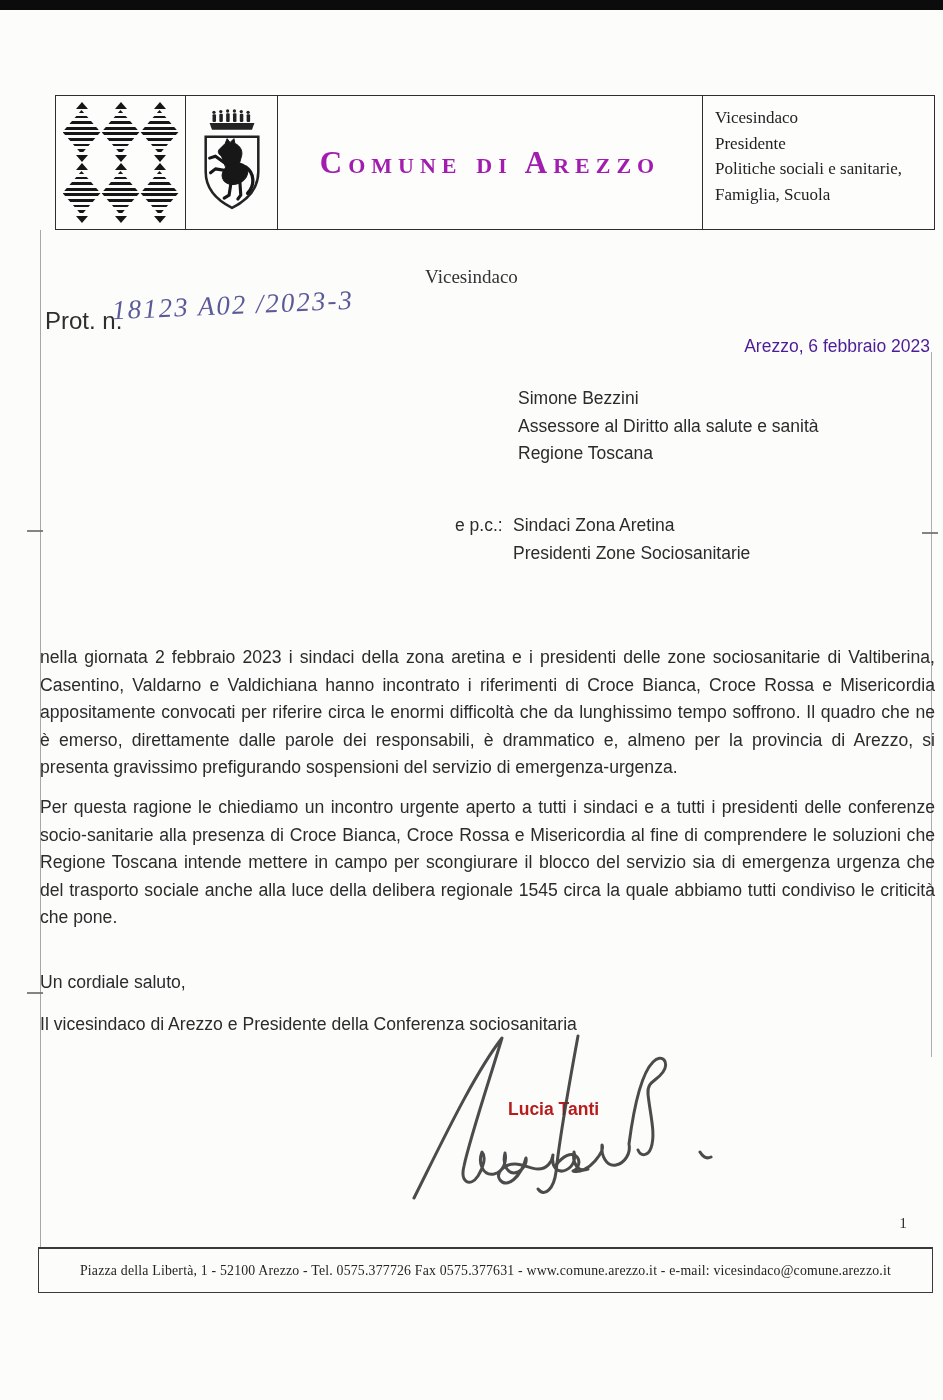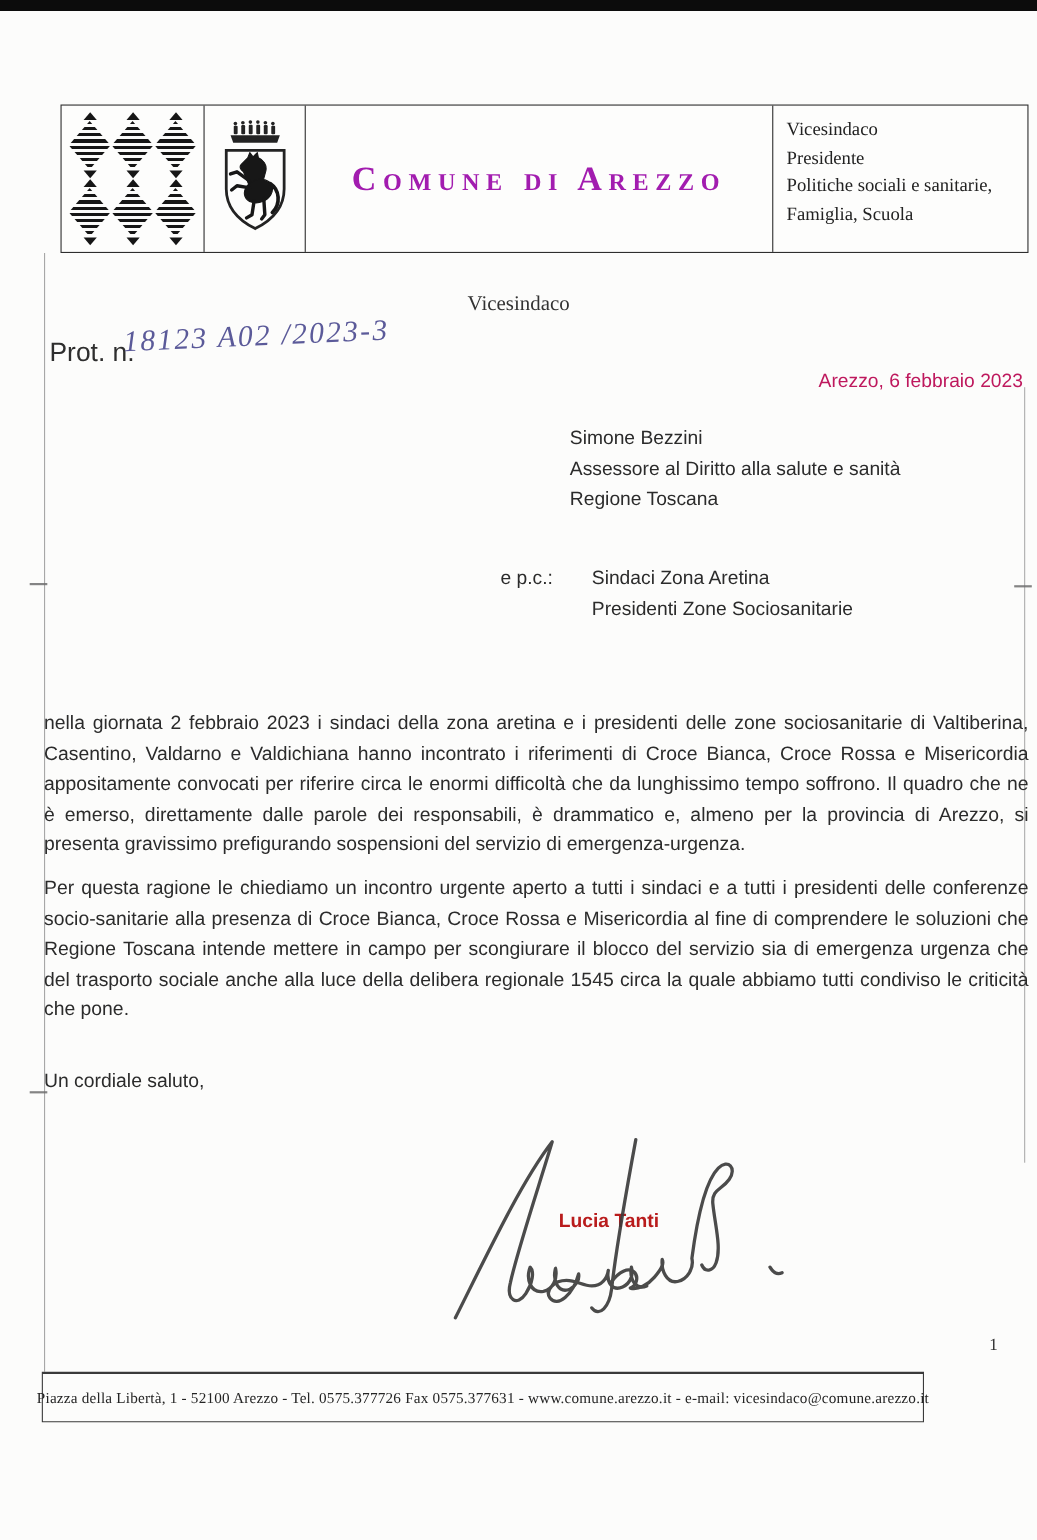--- a/index.html
+++ b/index.html
@@ -42,41 +42,41 @@
   .tick-l2{position:absolute;left:27px;top:992px;width:16px;}
   .tick-r1{position:absolute;left:922px;top:532px;width:16px;}
 
   
   .office-heading{position:absolute;left:0;top:266px;width:943px;text-align:center;
       font-family:"Liberation Serif","DejaVu Serif",serif;font-size:19px;color:#333;}
   .prot-label{position:absolute;left:45px;top:307px;font-size:24px;color:#2e2e2e;}
   .prot-number{position:absolute;left:112px;top:290px;
       font-family:"Liberation Serif","DejaVu Serif",serif;font-style:italic;
       font-size:27px;letter-spacing:2px;color:#5b5a99;transform:rotate(-2.5deg);white-space:nowrap;}
-  .date-line{position:absolute;right:13px;top:336px;font-size:17.5px;color:#be185d;}
+  .date-line{position:absolute;right:13px;top:336px;font-size:17.5px;color:#4c1d95;}
 
   .attn{position:absolute;left:455px;top:385px;font-size:17.5px;line-height:27.5px;color:#2b2b2b;}
   .attn-lines{margin-left:63px;}
-  .cc{position:absolute;left:455px;top:512px;display:flex;font-size:17.5px;line-height:27.5px;color:#2b2b2b;gap:25px;}
+  .cc{position:absolute;left:455px;top:512px;display:flex;font-size:17.5px;line-height:27.5px;color:#2b2b2b;}
   .cc-label{width:58px;flex:none;}
 
   .body-block{position:absolute;left:40px;width:895px;font-size:17.6px;line-height:27.5px;color:#2b2b2b;}
   .salutation{top:604px;}
   .para1{top:644px;text-align:justify;}
   .para2{top:794px;text-align:justify;}
   .closing{top:941px;margin-top:28px;}
   .signer-role{top:1011px;}
 
   .signer-name{position:absolute;left:508px;top:1083px;font-size:17.5px;font-weight:700;color:#b91c1c;margin-top:16px;}
   .signature-svg{position:absolute;left:408px;top:1022px;pointer-events:none;}
 
   .page-number{position:absolute;right:36px;top:1214px;
       font-family:"Liberation Serif","DejaVu Serif",serif;font-size:15.5px;color:#333;}
 
-  .footer-box{position:absolute;left:38px;top:1247px;width:802px;height:46px;box-sizing:border-box;
+  .footer-box{position:absolute;left:38px;top:1247px;width:895px;height:46px;box-sizing:border-box;
       border:1.6px solid #3a3a3a;border-top-width:2.4px;display:flex;align-items:center;justify-content:center;}
   .footer-text{font-family:"Liberation Serif","DejaVu Serif",serif;font-size:13.8px;color:#242424;
       letter-spacing:.2px;white-space:nowrap;}
 </style>
 </head>
 <body>
 
 <div class="page">
 
   <div class="scan-topbar"></div>
@@ -183,20 +183,21 @@
     <div class="cc-label">e p.c.:</div>
     <div>
       <div>Sindaci Zona Aretina</div>
       <div>Presidenti Zone Sociosanitarie</div>
     </div>
   </div>
 
   <div class="body-block para1">nella giornata 2 febbraio 2023 i sindaci della zona aretina e i presidenti delle zone sociosanitarie di Valtiberina, Casentino, Valdarno e Valdichiana hanno incontrato i riferimenti di Croce Bianca, Croce Rossa e Misericordia appositamente convocati per riferire circa le enormi difficoltà che da lunghissimo tempo soffrono. Il quadro che ne è emerso, direttamente dalle parole dei responsabili, è drammatico e, almeno per la provincia di Arezzo, si presenta gravissimo prefigurando sospensioni del servizio di emergenza-urgenza.</div>
   <div class="body-block para2">Per questa ragione le chiediamo un incontro urgente aperto a tutti i sindaci e a tutti i presidenti delle conferenze socio-sanitarie alla presenza di Croce Bianca, Croce Rossa e Misericordia al fine di comprendere le soluzioni che Regione Toscana intende mettere in campo per scongiurare il blocco del servizio sia di emergenza urgenza che del trasporto  sociale anche alla luce della delibera regionale 1545 circa la quale abbiamo tutti condiviso le criticità che pone.</div>
   <div class="body-block closing">Un cordiale saluto,</div>
+  <div class="body-block signer-role">Il vicesindaco di Arezzo e Presidente della Conferenza sociosanitaria</div>
 
   <div class="signer-name">Lucia Tanti</div>
   <svg class="signature-svg" width="320" height="185" viewBox="0 0 320 185">
     <g fill="none" stroke="#3c3c3c" stroke-width="3" stroke-linecap="round" stroke-linejoin="round" opacity="0.92">
       <path d="M6,176 C34,120 66,52 94,16 C82,56 62,116 56,144 C52,160 62,166 70,154 C76,145 78,134 74,130 C70,140 74,154 86,152 C95,150 99,140 97,131 C94,143 100,154 110,150 C116,147 119,141 118,136 C113,155 99,167 92,158 C87,151 96,142 107,142 C116,142 122,147 130,147 C139,147 144,140 145,133 C143,144 149,152 158,148 C165,145 168,137 166,130 C164,141 170,151 180,147"></path>
       <path d="M170,14 C163,52 152,112 148,150 C146,166 137,176 130,167"></path>
       <path d="M148,143 C155,134 163,130 168,134 C173,138 171,147 165,149 C172,151 181,146 187,139 C193,132 196,127 194,123 C193,133 198,145 208,143 C217,141 223,131 221,122 C226,84 233,52 245,40 C254,31 262,40 255,50 C248,60 239,59 240,72 C242,92 248,112 243,126 C240,134 233,135 230,128"></path>
       <path d="M292,130 c3,5 7,7 11,5"></path>
     </g>
   </svg>

